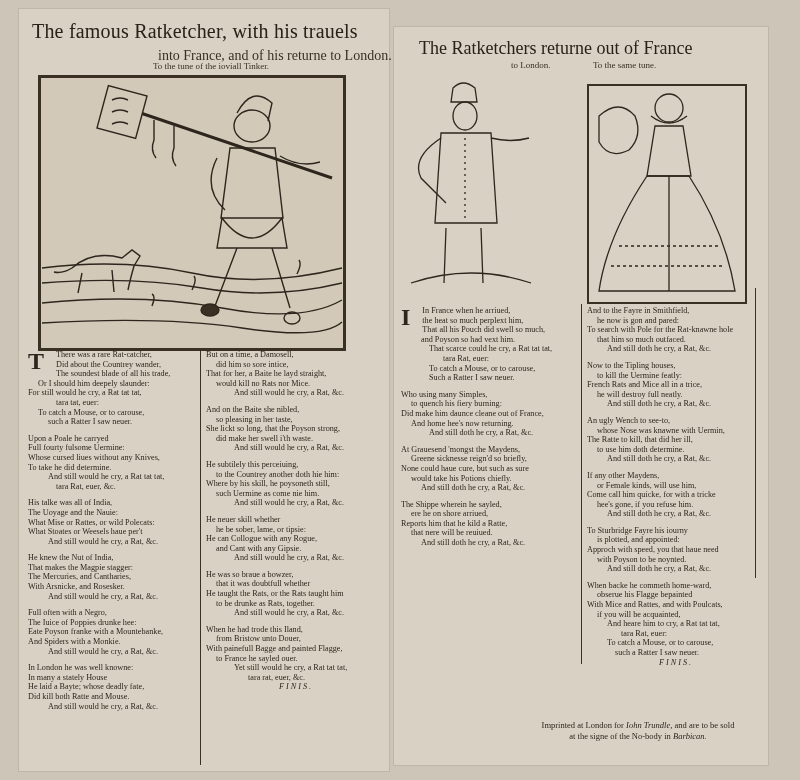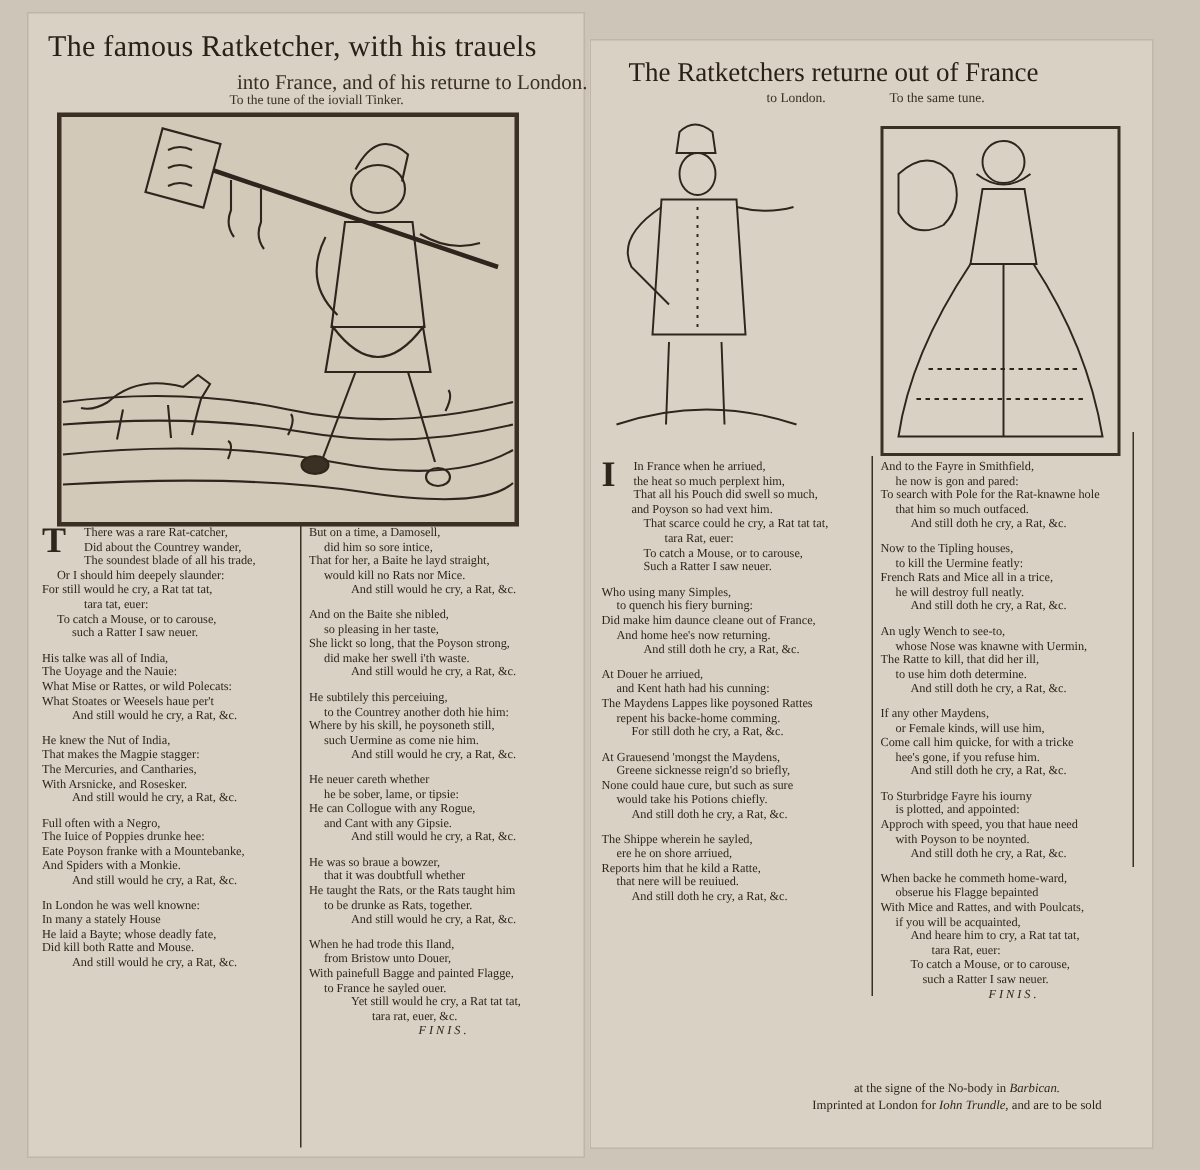--- a/index.html
+++ b/index.html
@@ -69,20 +69,28 @@
       <div class="ln i1">There was a rare Rat-catcher,</div>
       <div class="ln i1">Did about the Countrey wander,</div>
       <div class="ln i1">The soundest blade of all his trade,</div>
       <div class="ln i1">Or I should him deepely slaunder:</div>
       <div class="ln">For still would he cry, a Rat tat tat,</div>
       <div class="ln i3">tara tat, euer:</div>
       <div class="ln i1">To catch a Mouse, or to carouse,</div>
       <div class="ln i2">such a Ratter I saw neuer.</div>
     </div>
     <div class="stanza">
+      <div class="ln">Upon a Poale he carryed</div>
+      <div class="ln">Full fourty fulsome Uermine:</div>
+      <div class="ln">Whose cursed liues without any Knives,</div>
+      <div class="ln">To take he did determine.</div>
+      <div class="ln i2">And still would he cry, a Rat tat tat,</div>
+      <div class="ln i3">tara Rat, euer, &amp;c.</div>
+    </div>
+    <div class="stanza">
       <div class="ln">His talke was all of India,</div>
       <div class="ln">The Uoyage and the Nauie:</div>
       <div class="ln">What Mise or Rattes, or wild Polecats:</div>
       <div class="ln">What Stoates or Weesels haue per't</div>
       <div class="ln i2">And still would he cry, a Rat, &amp;c.</div>
     </div>
     <div class="stanza">
       <div class="ln">He knew the Nut of India,</div>
       <div class="ln">That makes the Magpie stagger:</div>
       <div class="ln">The Mercuries, and Cantharies,</div>
@@ -121,21 +129,21 @@
       <div class="ln i3">And still would he cry, a Rat, &amp;c.</div>
     </div>
     <div class="stanza">
       <div class="ln">He subtilely this perceiuing,</div>
       <div class="ln i1">to the Countrey another doth hie him:</div>
       <div class="ln">Where by his skill, he poysoneth still,</div>
       <div class="ln i1">such Uermine as come nie him.</div>
       <div class="ln i3">And still would he cry, a Rat, &amp;c.</div>
     </div>
     <div class="stanza">
-      <div class="ln">He neuer careth whether</div>
+      <div class="ln">He neuer skill whether</div>
       <div class="ln i1">he be sober, lame, or tipsie:</div>
       <div class="ln">He can Collogue with any Rogue,</div>
       <div class="ln i1">and Cant with any Gipsie.</div>
       <div class="ln i3">And still would he cry, a Rat, &amp;c.</div>
     </div>
     <div class="stanza">
       <div class="ln">He was so braue a bowzer,</div>
       <div class="ln i1">that it was doubtfull whether</div>
       <div class="ln">He taught the Rats, or the Rats taught him</div>
       <div class="ln i1">to be drunke as Rats, together.</div>
@@ -202,27 +210,20 @@
       <div class="ln i3">Such a Ratter I saw neuer.</div>
     </div>
     <div class="stanza">
       <div class="ln">Who using many Simples,</div>
       <div class="ln i1">to quench his fiery burning:</div>
       <div class="ln">Did make him daunce cleane out of France,</div>
       <div class="ln i1">And home hee's now returning.</div>
       <div class="ln i3">And still doth he cry, a Rat, &amp;c.</div>
     </div>
     <div class="stanza">
-      <div class="ln">At Douer he arriued,</div>
-      <div class="ln i1">and Kent hath had his cunning:</div>
-      <div class="ln">The Maydens Lappes like poysoned Rattes</div>
-      <div class="ln i1">repent his backe-home comming.</div>
-      <div class="ln i2">For still doth he cry, a Rat, &amp;c.</div>
-    </div>
-    <div class="stanza">
       <div class="ln">At Grauesend 'mongst the Maydens,</div>
       <div class="ln i1">Greene sicknesse reign'd so briefly,</div>
       <div class="ln">None could haue cure, but such as sure</div>
       <div class="ln i1">would take his Potions chiefly.</div>
       <div class="ln i2">And still doth he cry, a Rat, &amp;c.</div>
     </div>
     <div class="stanza">
       <div class="ln">The Shippe wherein he sayled,</div>
       <div class="ln i1">ere he on shore arriued,</div>
       <div class="ln">Reports him that he kild a Ratte,</div>
@@ -274,16 +275,16 @@
       <div class="ln i1">if you will be acquainted,</div>
       <div class="ln i2">And heare him to cry, a Rat tat tat,</div>
       <div class="ln" style="padding-left:34px;">tara Rat, euer:</div>
       <div class="ln i2">To catch a Mouse, or to carouse,</div>
       <div class="ln i3">such a Ratter I saw neuer.</div>
       <div class="ln finis">FINIS.</div>
     </div>
   </div>
 
   <div class="imprint" style="left:120px;top:694px;width:250px;">
+    <div><span>Imprinted at London for </span><i>Iohn Trundle</i><span>, and are to be sold</span></div>
     <div><span>at the signe of the No-body in </span><i>Barbican.</i></div>
-    <div><span>Imprinted at London for </span><i>Iohn Trundle</i><span>, and are to be sold</span></div>
   </div>
 </div>
 
 </body></html>

